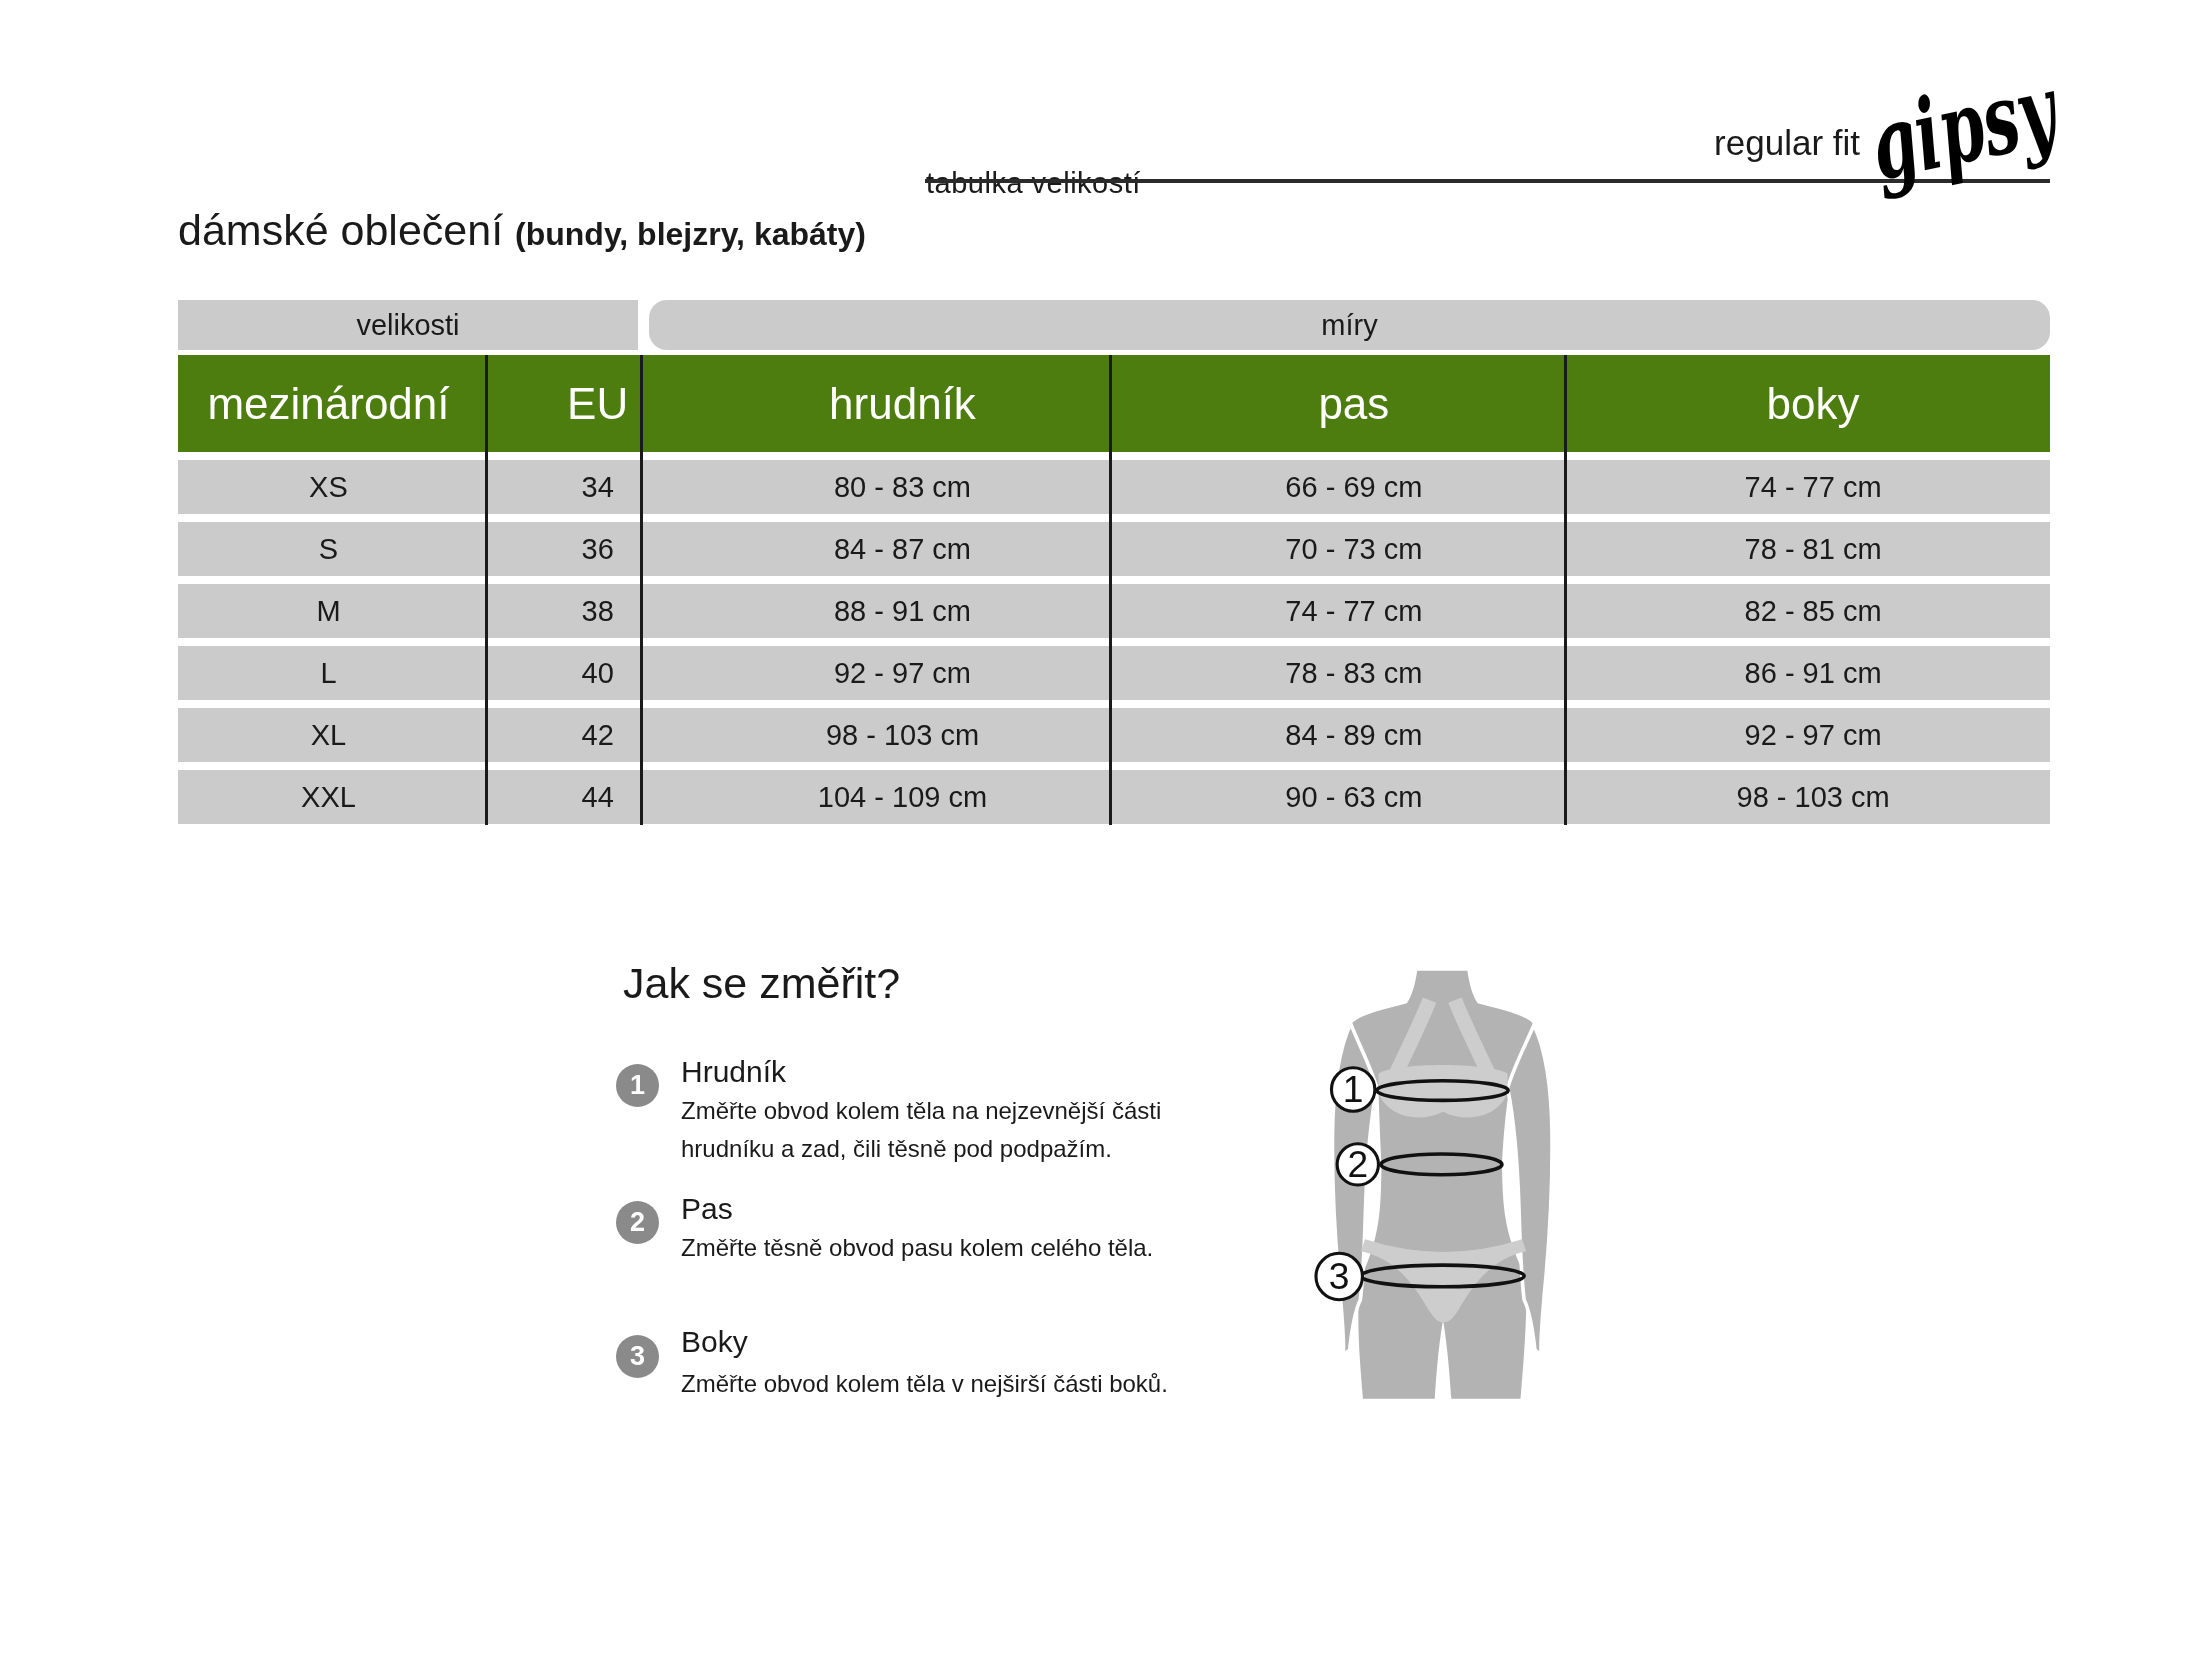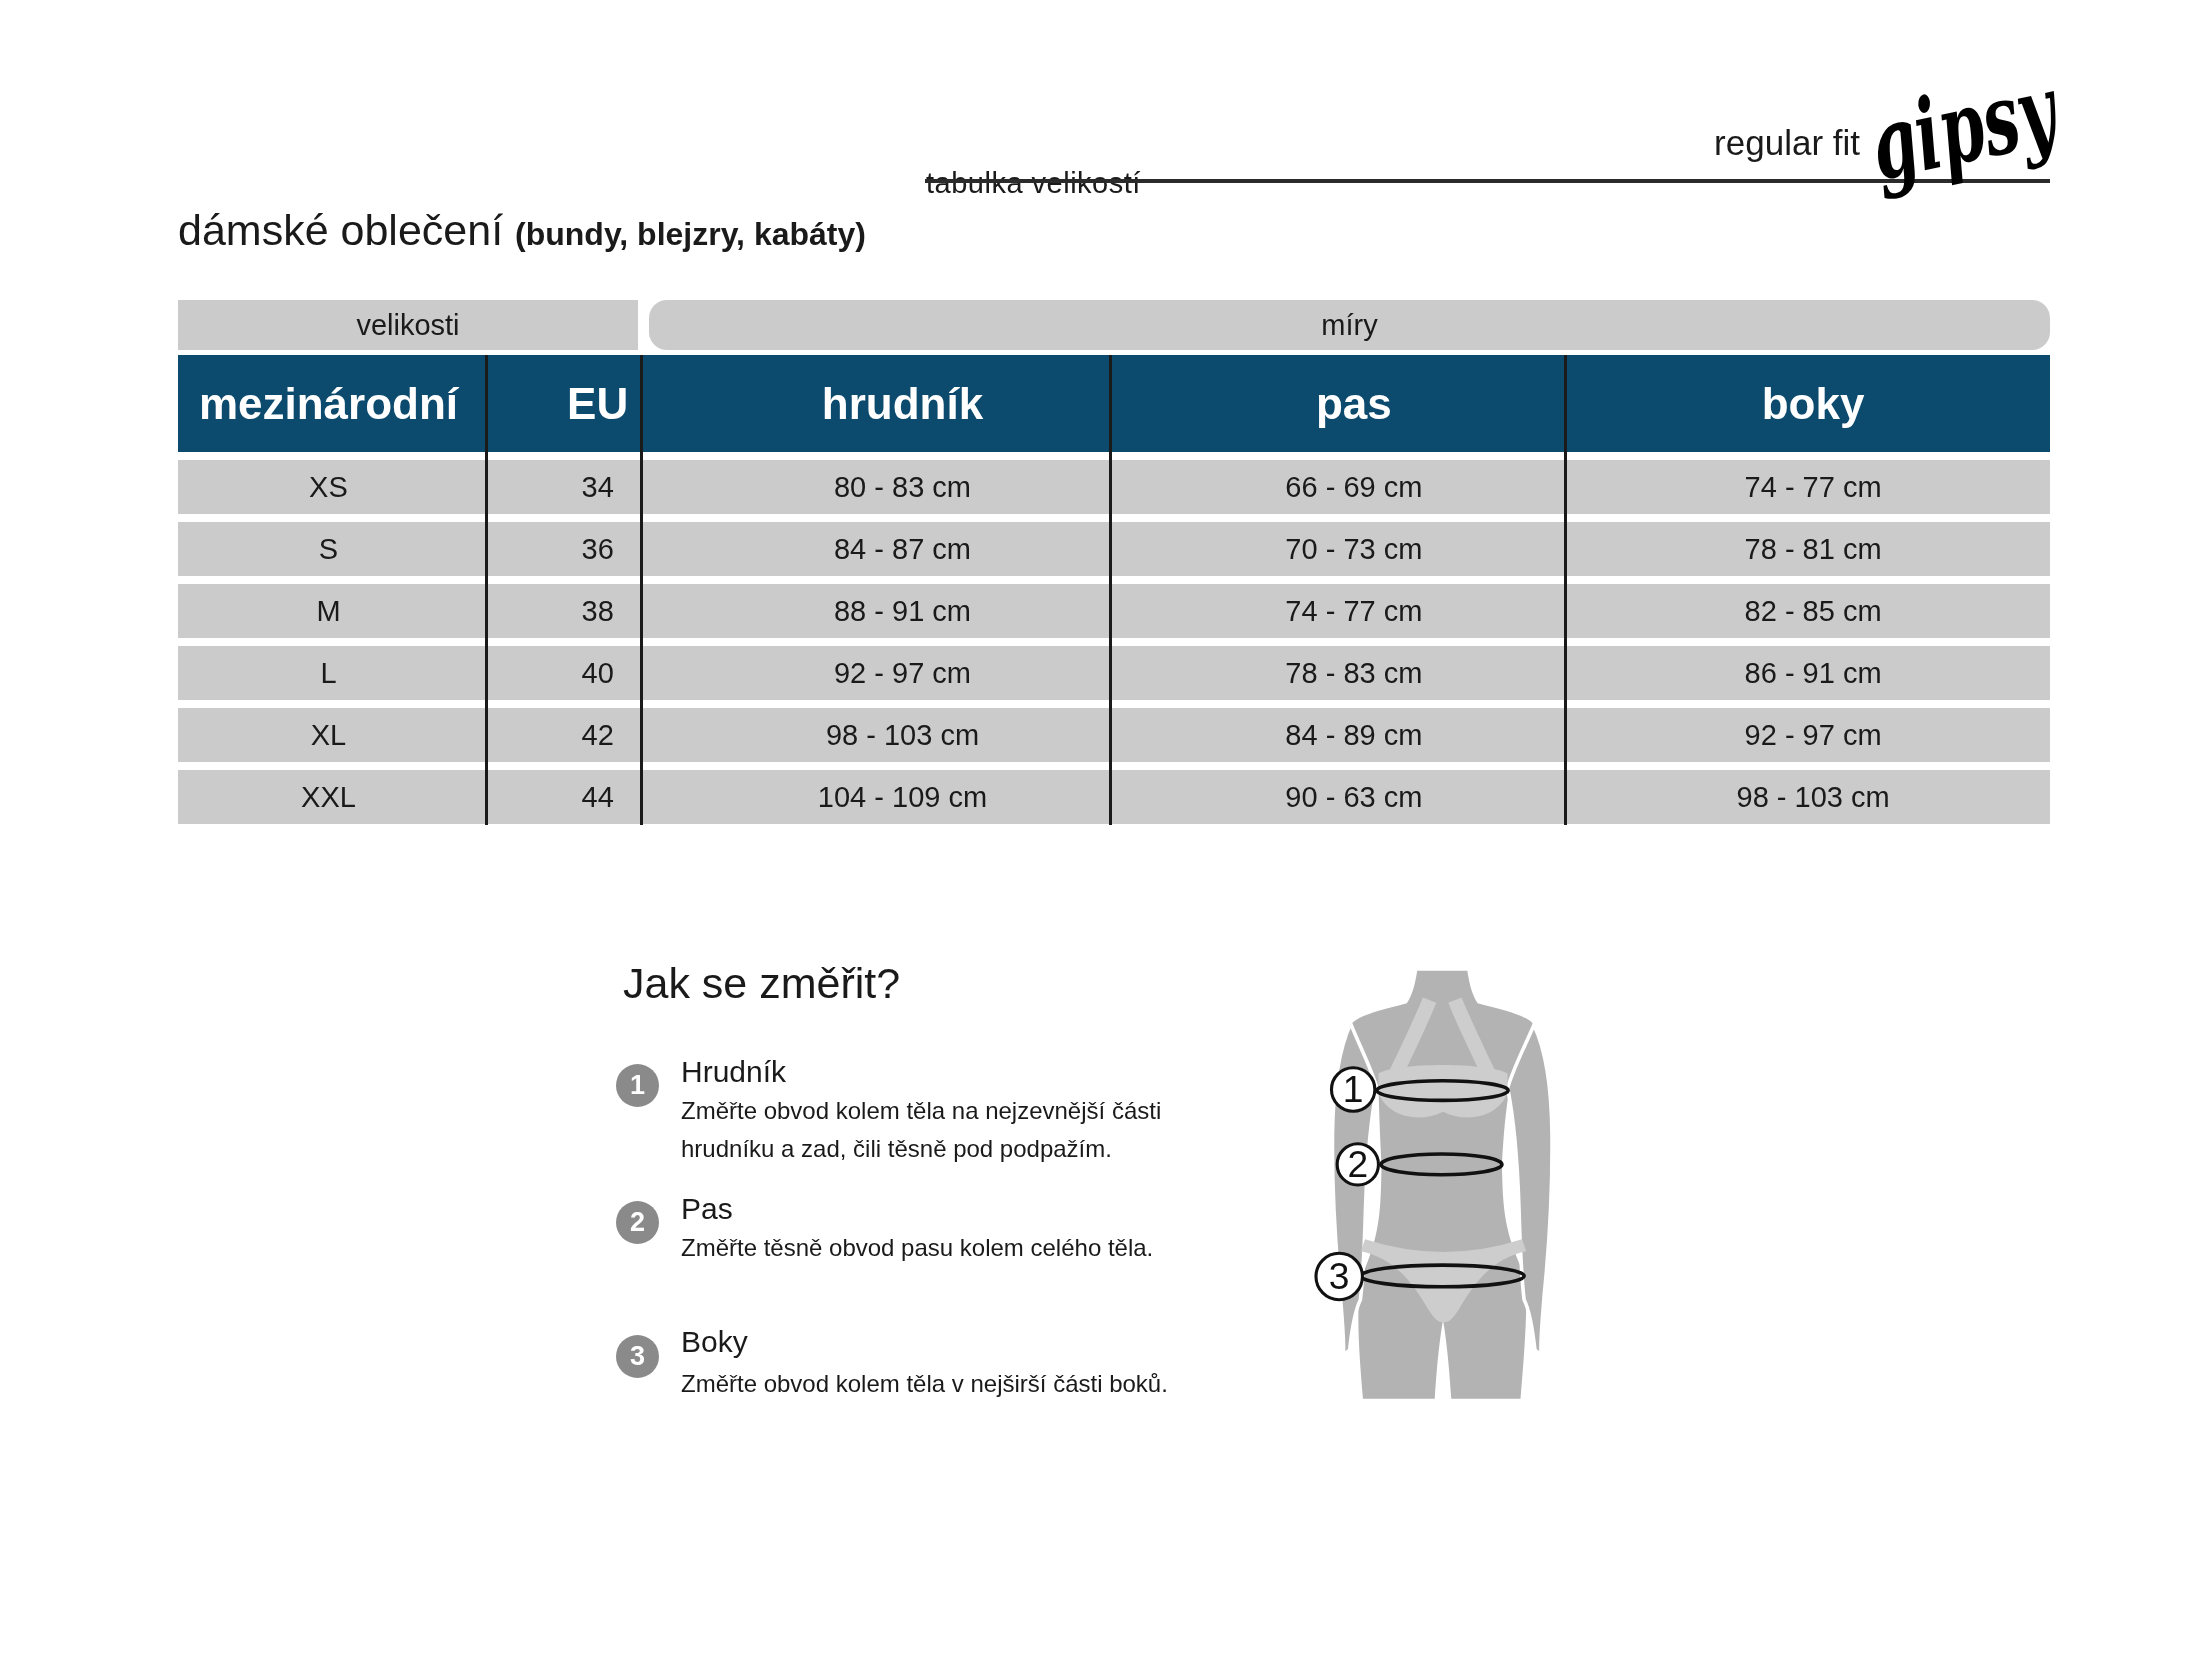--- a/index.html
+++ b/index.html
@@ -12,21 +12,21 @@
   .hdr-fit{position:absolute;right:345px;top:123px;font-size:35px;font-weight:300;}
   .hdr-rule{position:absolute;left:925px;top:179px;width:1125px;height:4.1px;background:#2b2b2b;}
   .logo{position:absolute;left:1870px;top:50px;width:227px;height:222px;}
   
   .sec-title{position:absolute;left:178px;top:206px;font-size:43px;font-weight:300;white-space:nowrap;}
   .sec-title .sub{font-size:32px;font-weight:700;}
   
   .gband{position:absolute;top:300px;height:50px;background:#cbcbcb;display:flex;align-items:center;justify-content:center;font-size:29px;font-weight:300;}
   .gband.sizes{left:178px;width:460px;}
   .gband.measures{left:649px;width:1401px;border-radius:18px;}
-  .thead{position:absolute;left:178px;top:355px;width:1872px;height:97px;background:#0c4a6e;display:flex;color:#ffffff;font-size:44px;font-weight:700;}
+  .thead{position:absolute;left:178px;top:355px;width:1872px;height:97px;background:#4d7c0f;display:flex;color:#ffffff;font-size:44px;font-weight:400;}
   .trow{position:absolute;left:178px;width:1872px;height:54px;background:#cbcbcb;display:flex;font-size:29px;font-weight:300;}
   .c{display:flex;align-items:center;justify-content:center;}
   .c0{width:308px;} .c1{width:155px;padding-left:43px;} .c2{width:469px;} .c3{width:455px;} .c4{width:485px;}
   .vline{position:absolute;top:355px;height:470px;width:3.1px;background:#1a1a1a;}
   .vl0{left:485px;} .vl1{left:640px;} .vl2{left:1109px;} .vl3{left:1564px;}
   
   .howto-title{position:absolute;left:623px;top:959px;font-size:43px;font-weight:300;}
   .badge{position:absolute;left:616px;width:43px;height:43px;border-radius:50%;background:#8a8a8a;color:#ffffff;
          display:flex;align-items:center;justify-content:center;font-size:27px;font-weight:bold;}
   .step-title{position:absolute;left:681px;font-size:30px;font-weight:300;}

